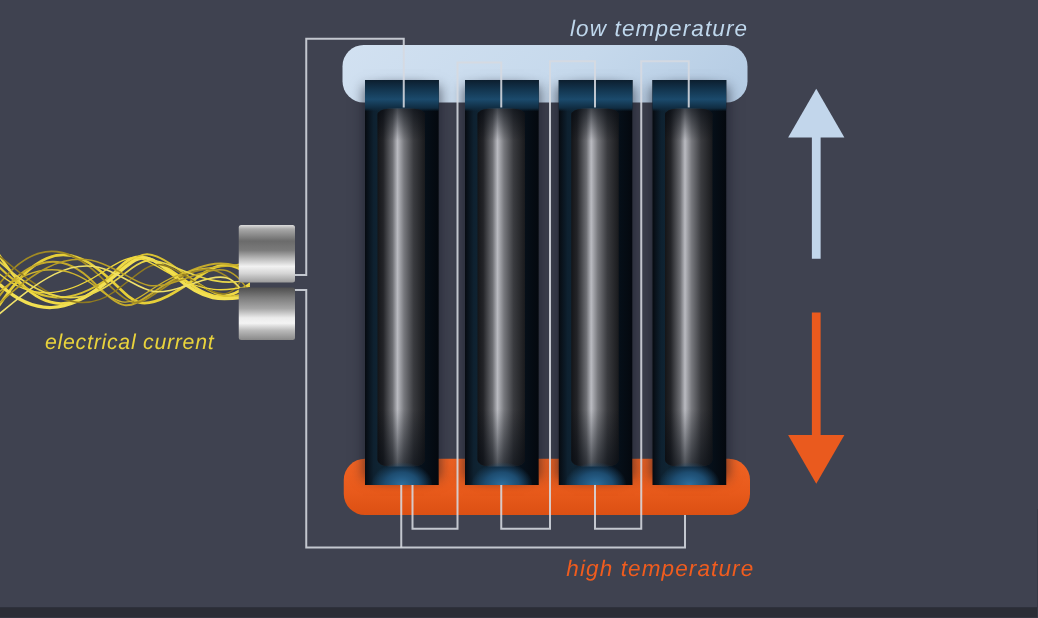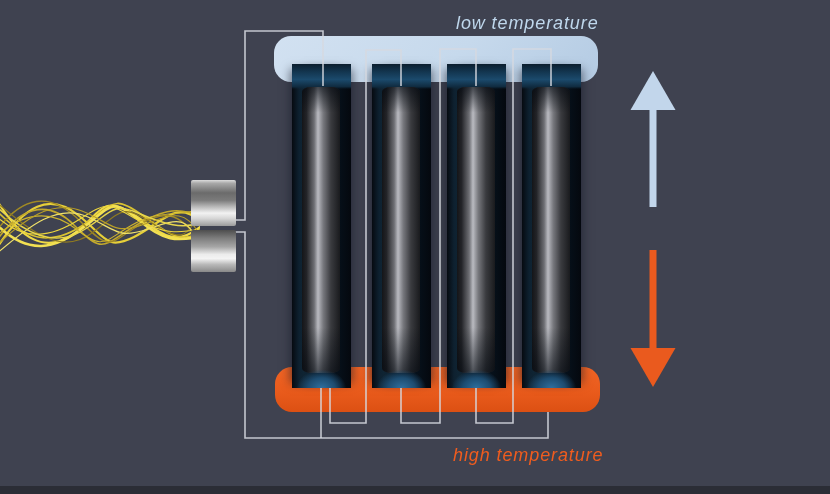--- a/index.html
+++ b/index.html
@@ -136,14 +136,15 @@
       <rect class="arrow-cold" x="649.5" y="104" width="7" height="103"></rect>
     </g>
     <g>
       <rect class="arrow-hot" x="649.5" y="250" width="7" height="100"></rect>
       <polygon class="arrow-hot" points="630.5,348 675.5,348 653,387"></polygon>
     </g>
   </svg>
 
   <div class="lbl cold">low temperature</div>
   <div class="lbl hot">high temperature</div>
+  <div class="lbl current">electrical current</div>
 
 </div>
 
 </body></html>

